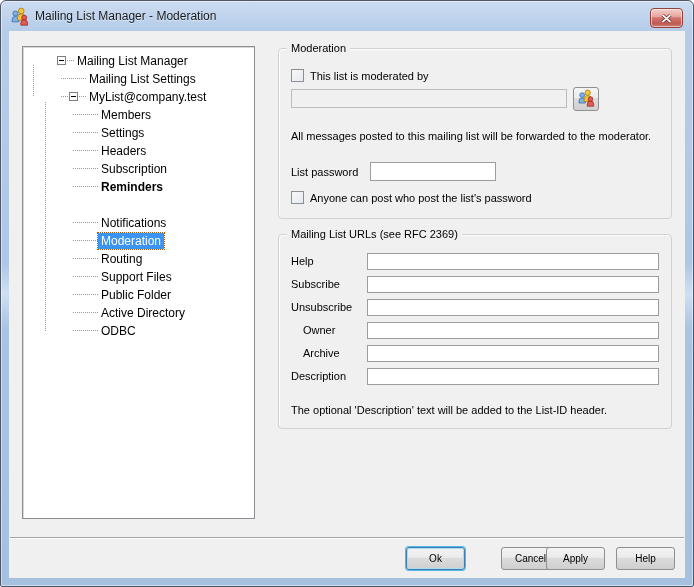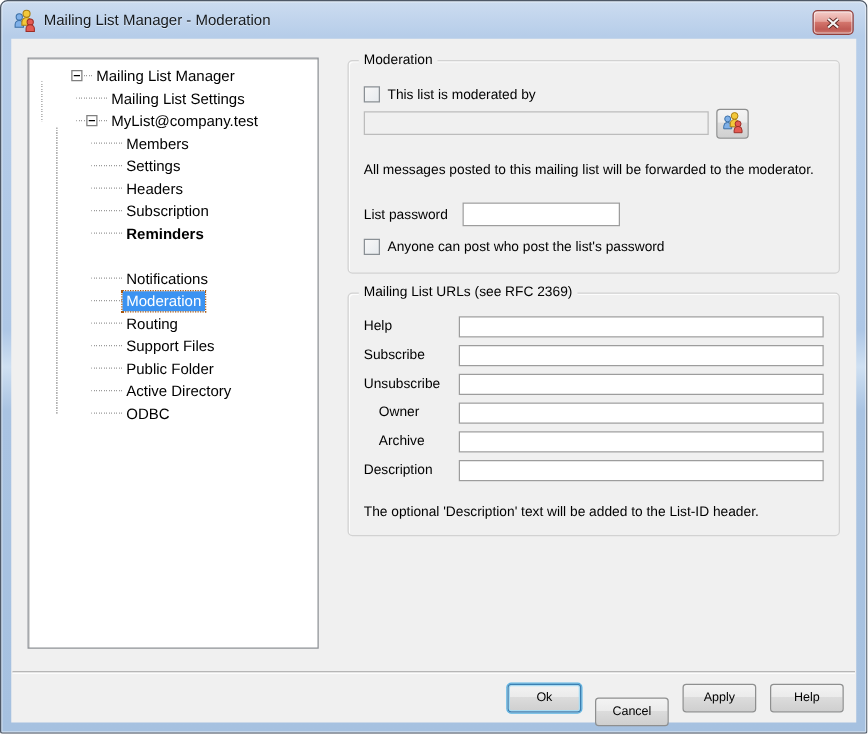--- a/index.html
+++ b/index.html
@@ -200,19 +200,19 @@
         <input class="tb" style="left: 88px; top: 87px; width: 292px; height: 17px;">
         <span class="note" style="left: 24px; top: 112px;">Archive</span>
         <input class="tb" style="left: 88px; top: 110px; width: 292px; height: 17px;">
         <span class="note" style="left: 12px; top: 135px;">Description</span>
         <input class="tb" style="left: 88px; top: 133px; width: 292px; height: 17px;">
       </div>
 
     <div class="divider"></div>
     <div id="footer-buttons">
         <button class="btn default" style="left: 397px;">Ok</button>
-        <button class="btn" style="left: 467px; margin-top: 11px;">Cancel</button>
+        <button class="btn" style="left: 492px;">Cancel</button>
         <button class="btn" style="left: 537px;">Apply</button>
         <button class="btn" style="left: 607px;">Help</button>
       </div>
 
   </div>
 </div>
 
 </body></html>

